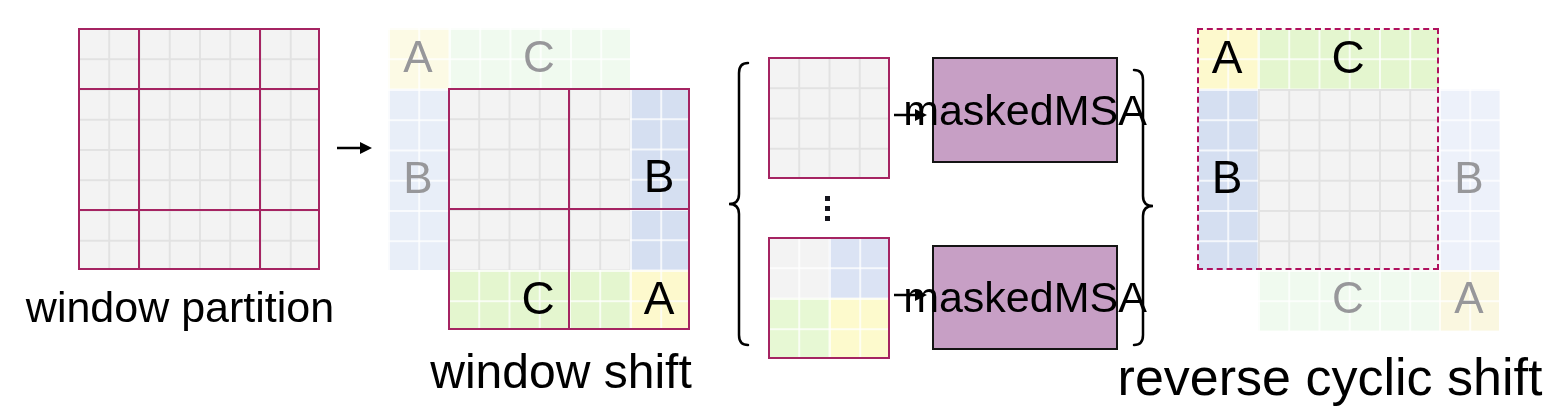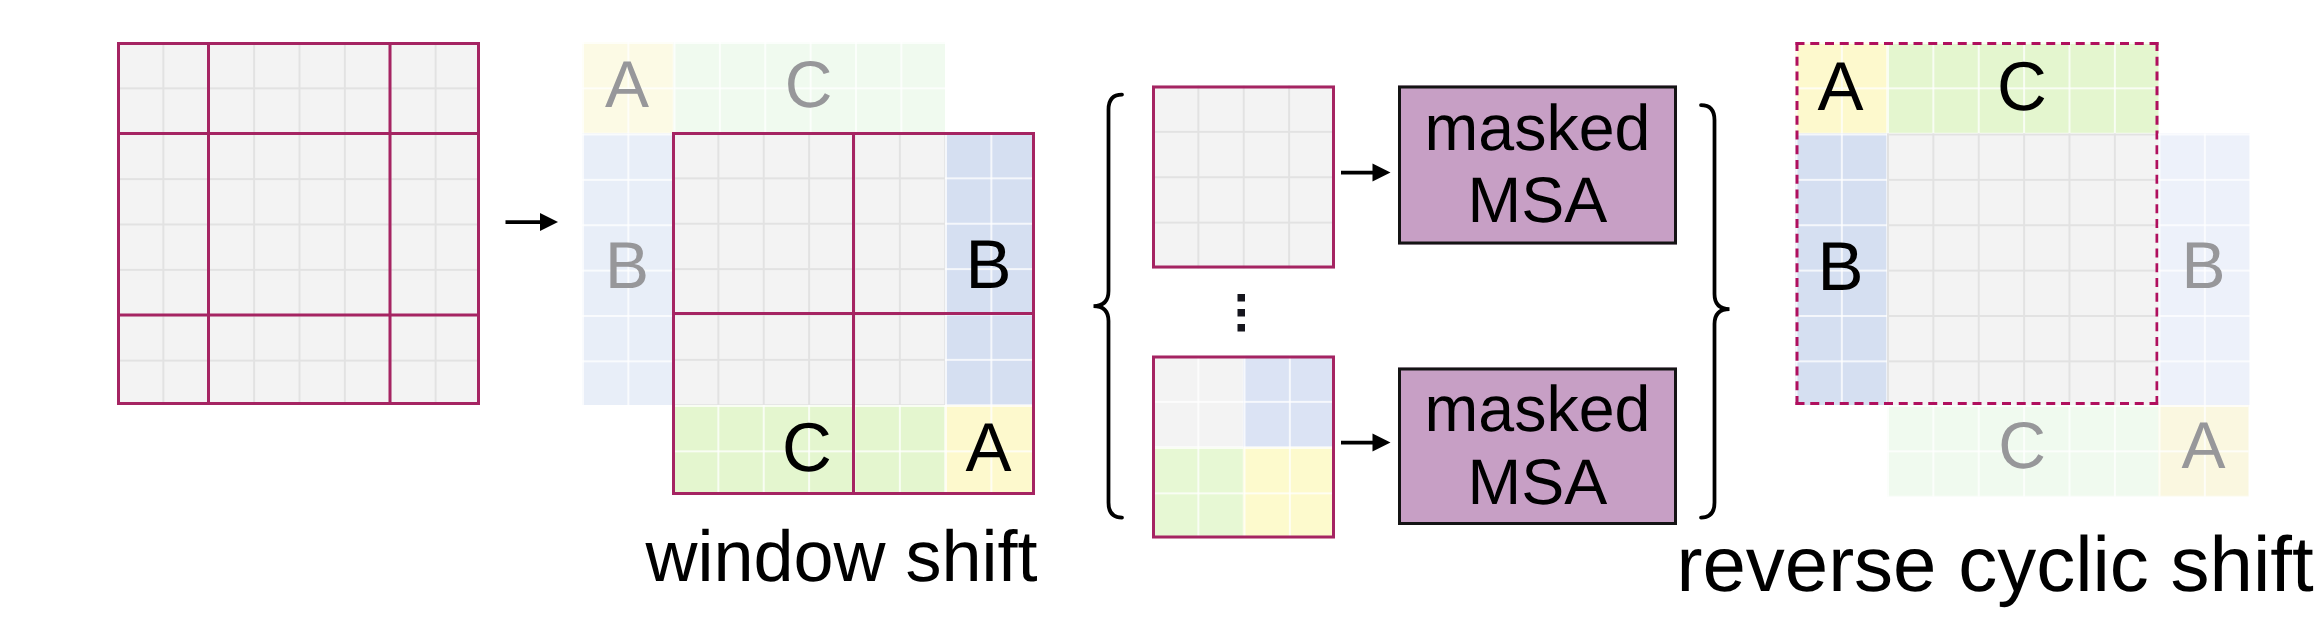--- a/index.html
+++ b/index.html
@@ -36,39 +36,40 @@
   }
   .letter-faded{
     position:absolute;transform:translate(-50%,-54%);
     font-size:44px;line-height:1;color:#97979a;white-space:nowrap;
   }
   .caption{
     position:absolute;text-align:center;line-height:1;white-space:nowrap;color:#000;
   }
   .msa-box{
     position:absolute;background:#c79fc5;border:2.5px solid #141414;
-    display:flex;flex-direction:column;align-items:center;justify-content:center;
+    display:flex;flex-direction:row;align-items:center;justify-content:center;
     font-size:43px;line-height:1.12;text-align:center;box-sizing:border-box;
   }
   .dots{position:absolute;display:flex;flex-direction:column;gap:5px;}
   .dots span{width:5px;height:5px;background:#15151d;display:block;}
   svg{display:block;}
 </style>
 </head>
 <body>
 
 <div class="canvas">
 
   <div class="abs cells-gray" style="left:78px;top:28px;width:242px;height:242px;">
     <div class="vline" style="left:59.5px;top:0;height:242px;"></div>
     <div class="vline" style="left:180.5px;top:0;height:242px;"></div>
     <div class="hline" style="top:59.5px;left:0;width:242px;"></div>
     <div class="hline" style="top:180.5px;left:0;width:242px;"></div>
     <div class="frame"></div>
   </div>
+  <div class="caption" style="left:0px;top:286px;width:360px;font-size:43px;">window partition</div>
 
   <svg class="abs" style="left:336px;top:139px;" width="38" height="18" viewBox="0 0 38 18">
     <line x1="1" y1="9" x2="26" y2="9" stroke="#000" stroke-width="2.5"></line>
     <polygon points="24,3 36,9 24,15" fill="#000"></polygon>
   </svg>
 
   <div class="abs cells-tint bg-yellow-faded" style="left:388px;top:28px;width:60.5px;height:60.5px;"></div>
   <div class="abs cells-tint bg-green-faded" style="left:448.5px;top:28px;width:181px;height:60.5px;"></div>
   <div class="abs cells-tint bg-blue-faded" style="left:388px;top:88.5px;width:60.5px;height:181px;"></div>
   <span class="letter-faded" style="left:418px;top:59px;">A</span>

